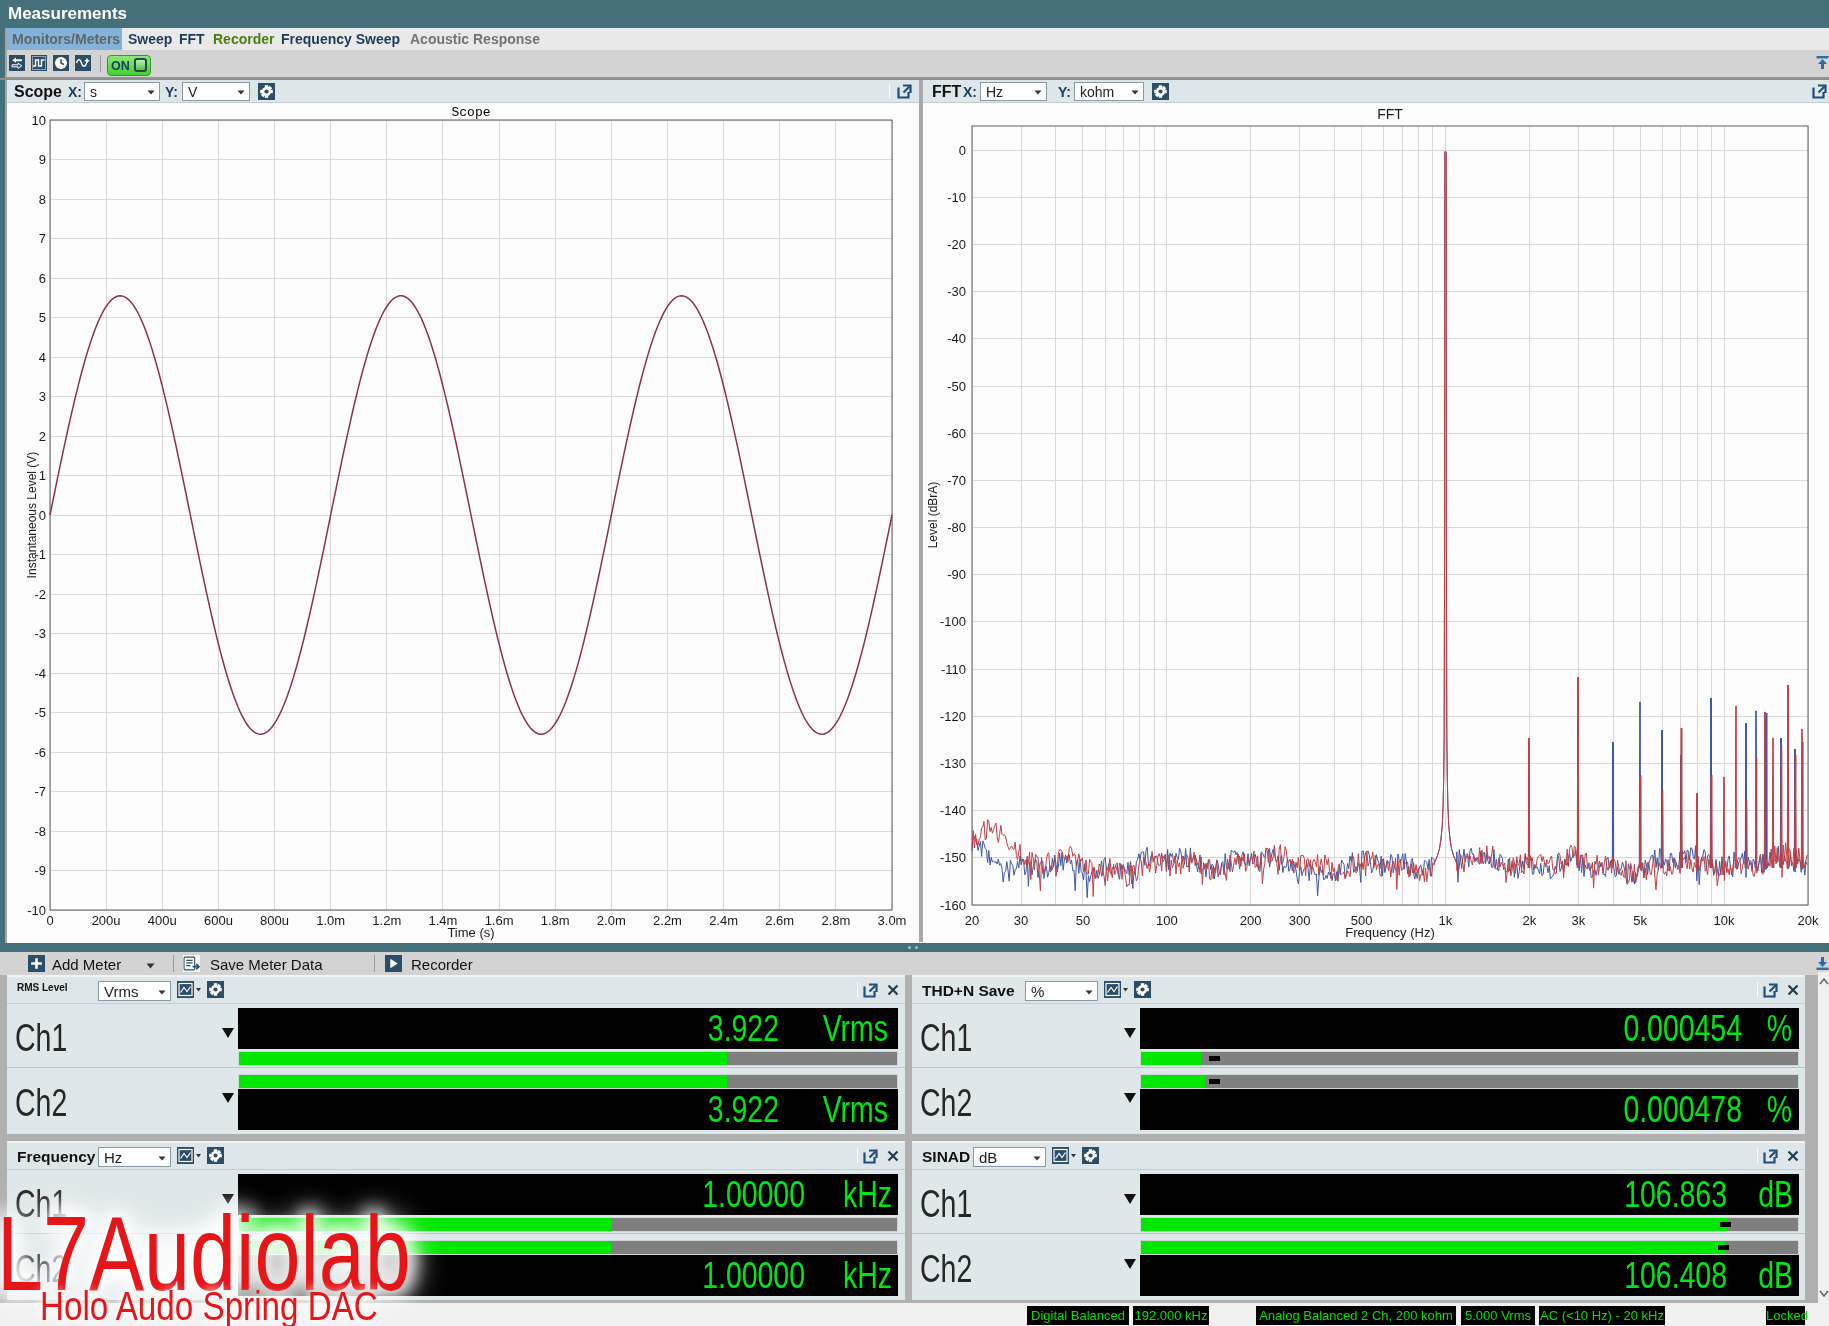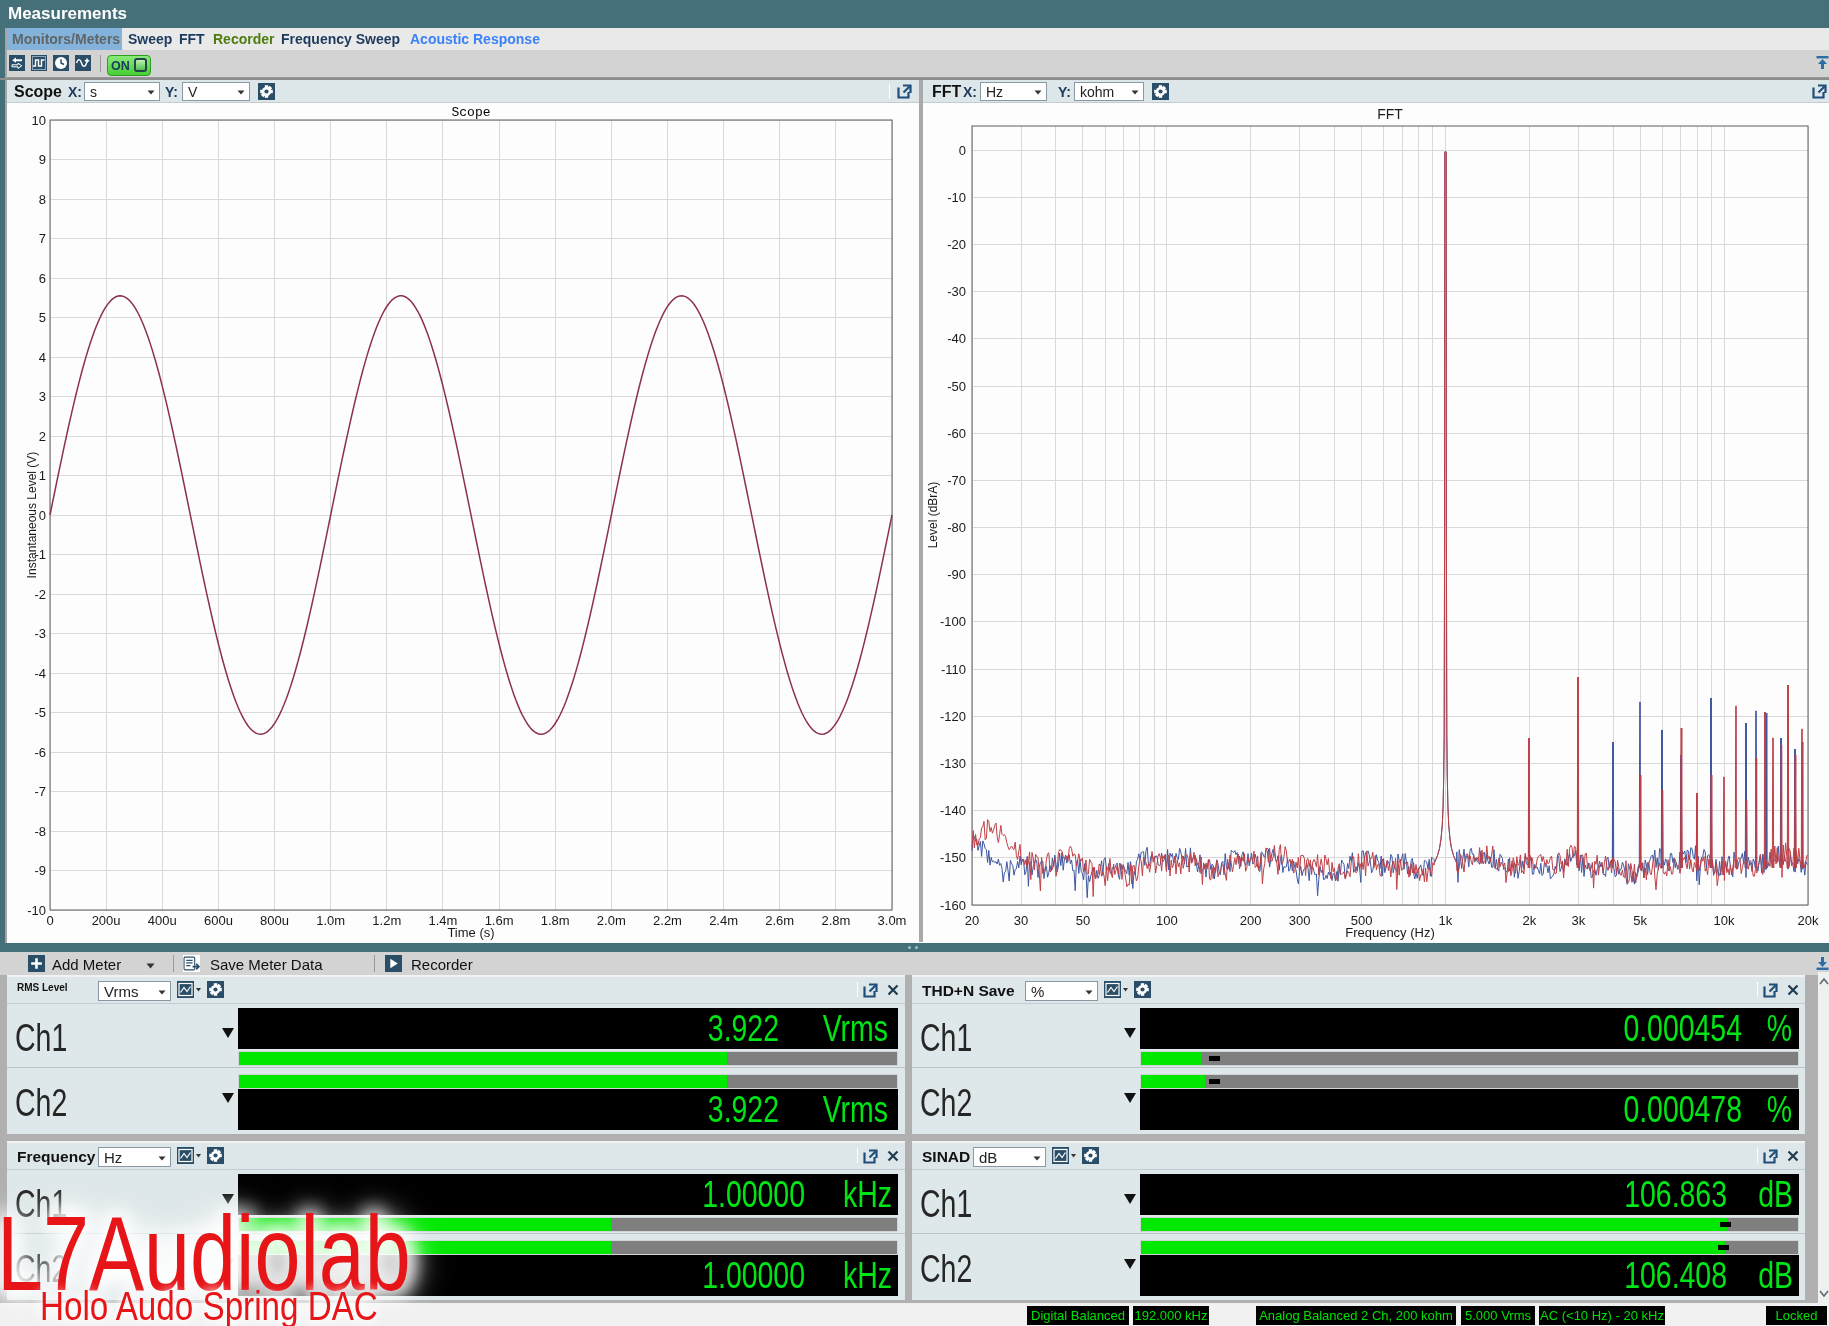--- a/index.html
+++ b/index.html
@@ -17,21 +17,21 @@
 </style></head><body>
 <div class="abs" style="left:0;top:0;width:1829px;height:28px;background:#45707a"></div>
 <span class="abs" style="left:8px;top:4px;font-size:17px;font-weight:bold;color:#fff">Measurements</span>
 <div class="abs" style="left:0;top:28px;width:1829px;height:22px;background:#e9e9e9"></div>
 <div class="abs" style="left:7px;top:28px;width:115px;height:22px;background:#83b3da"></div>
 <span class="abs tabt" style="left:12px;color:#5f6566">Monitors/Meters</span>
 <span class="abs tabt" style="left:128px;color:#1c3a5c">Sweep</span>
 <span class="abs tabt" style="left:179px;color:#1c3a5c">FFT</span>
 <span class="abs tabt" style="left:213px;color:#4d7c0f">Recorder</span>
 <span class="abs tabt" style="left:281px;color:#1c3a5c">Frequency Sweep</span>
-<span class="abs tabt" style="left:410px;color:#3b82f6">Acoustic Response</span>
+<span class="abs tabt" style="left:410px;color:#737373">Acoustic Response</span>
 <div class="abs" style="left:0;top:50px;width:1829px;height:28px;background:#d3d3d3;border-bottom:1px solid #979797"></div>
 <svg class="abs" style="left:9px;top:55px" width="16" height="16" viewBox="0 0 16 16">
     <rect width="16" height="16" fill="#2b4e68"></rect>
     <path d="M3.2,5.2 L7,2.6 L7,4.2 L13,4.2 L13,6.2 L7,6.2 L7,7.8 Z" fill="#fff"></path>
     <path d="M12.8,10.8 L9,8.2 L9,9.8 L3,9.8 L3,11.8 L9,11.8 L9,13.4 Z" fill="none" stroke="#fff" stroke-width="1"></path>
   </svg>
 <svg class="abs" style="left:31px;top:55px" width="16" height="16" viewBox="0 0 16 16">
     <rect width="16" height="16" fill="#2b4e68"></rect>
     <rect x="1.5" y="1.5" width="13" height="13" fill="none" stroke="#8fa3b5" stroke-width="1"></rect>
     <path d="M2,11 L4.5,11 L4.5,5 L7.5,5 L7.5,11 L10.5,11 L10.5,5 L13.5,5" fill="none" stroke="#fff" stroke-width="1.4"></path>
@@ -537,14 +537,14 @@
 <div class="abs" style="left:1718px;top:1245px;width:11px;height:5px;background:#000"></div>
 <div class="abs" style="left:0;top:1303px;width:1829px;height:23px;background:#f1f1f1"></div>
 <span class="abs slab" style="left:976px">Output:</span>
 <div class="abs sbdg" style="left:1027px;width:102px">Digital Balanced</div>
 <div class="abs sbdg" style="left:1133px;width:76px">192.000 kHz</div>
 <span class="abs slab" style="left:1218px">Time:</span>
 <div class="abs sbdg" style="left:1256px;width:200px">Analog Balanced 2 Ch, 200 kohm</div>
 <div class="abs sbdg" style="left:1461px;width:74px">5.000 Vrms</div>
 <div class="abs sbdg" style="left:1539px;width:126px">AC (&lt;10 Hz) - 20 kHz</div>
 <span class="abs slab" style="left:1672px">Ref/Sync Input:</span>
-<div class="abs sbdg" style="left:1766px;width:61px">Locked</div>
+<div class="abs sbdg" style="left:1766px;width:39px">Locked</div>
 <div class="abs wm" style="left:-3px;top:1200px;font-size:106px;transform:scaleX(0.78);text-shadow:0 0 20px #fff,0 0 20px #fff,0 0 24px #fff,0 0 30px #fff,0 0 38px #fff,0 0 46px #fff">L7Audiolab</div>
 <div class="abs wm" style="left:40px;top:1286px;font-size:41px;transform:scaleX(0.81);text-shadow:0 0 12px #fff,0 0 12px #fff,0 0 16px #fff">Holo Audo Spring DAC</div>
 </body></html>

